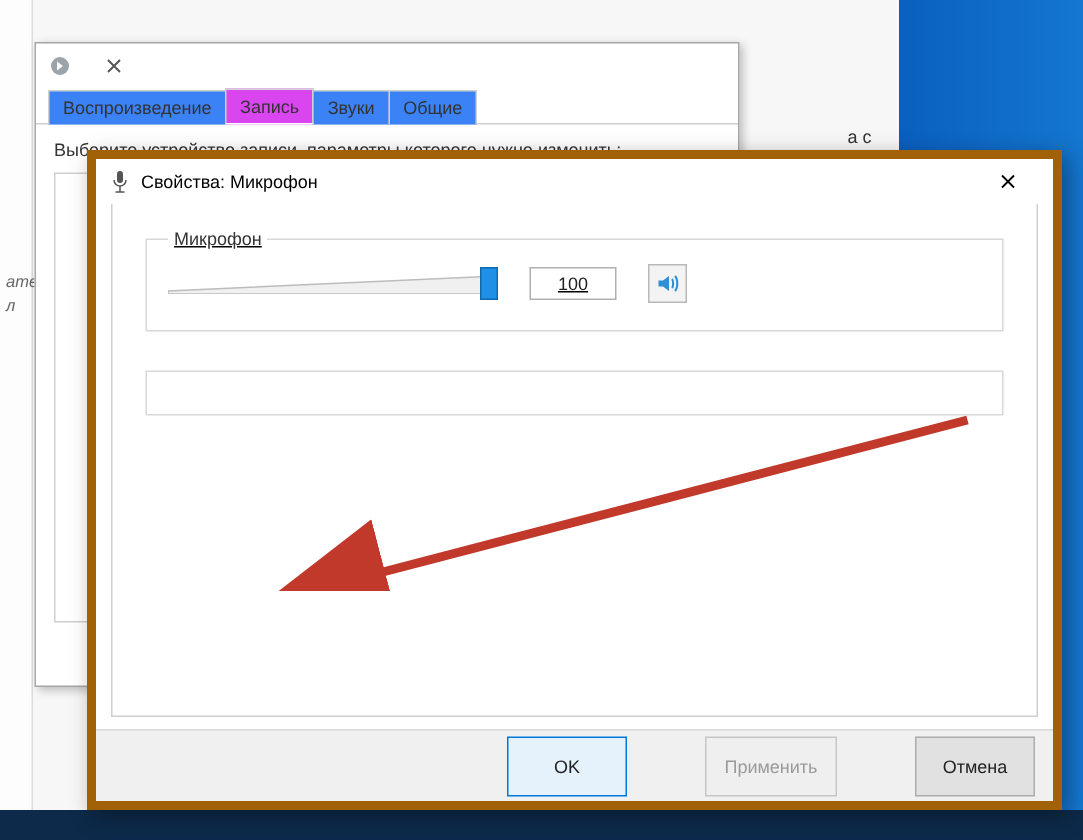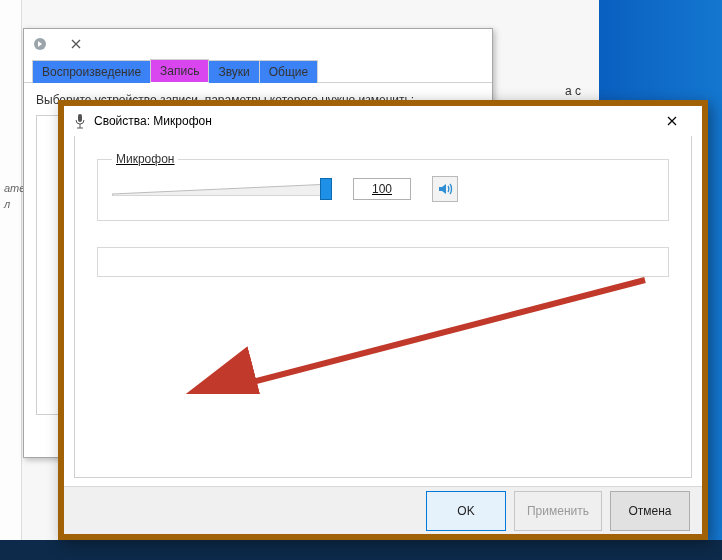--- a/index.html
+++ b/index.html
@@ -216,21 +216,21 @@
     margin:8px 0 0 0;
   }
   .btn{
     min-width:80px;
     height:40px;
     border:1px solid #adadad;
     background:#e1e1e1;
     color:#222;
     font-size:12px;
     padding:12px 12px;
-    display:flex;align-items:center;justify-content:center;
+    display:flex;align-items:center;justify-content:center;margin-left:44px;
   }
   .btn.default{
     border:1px solid #0078d7;
     background:#e5f1fb;
   }
   .btn.disabled{
     color:#9a9a9a;
     border-color:#c6c6c6;
     background:#efefef;
   }

